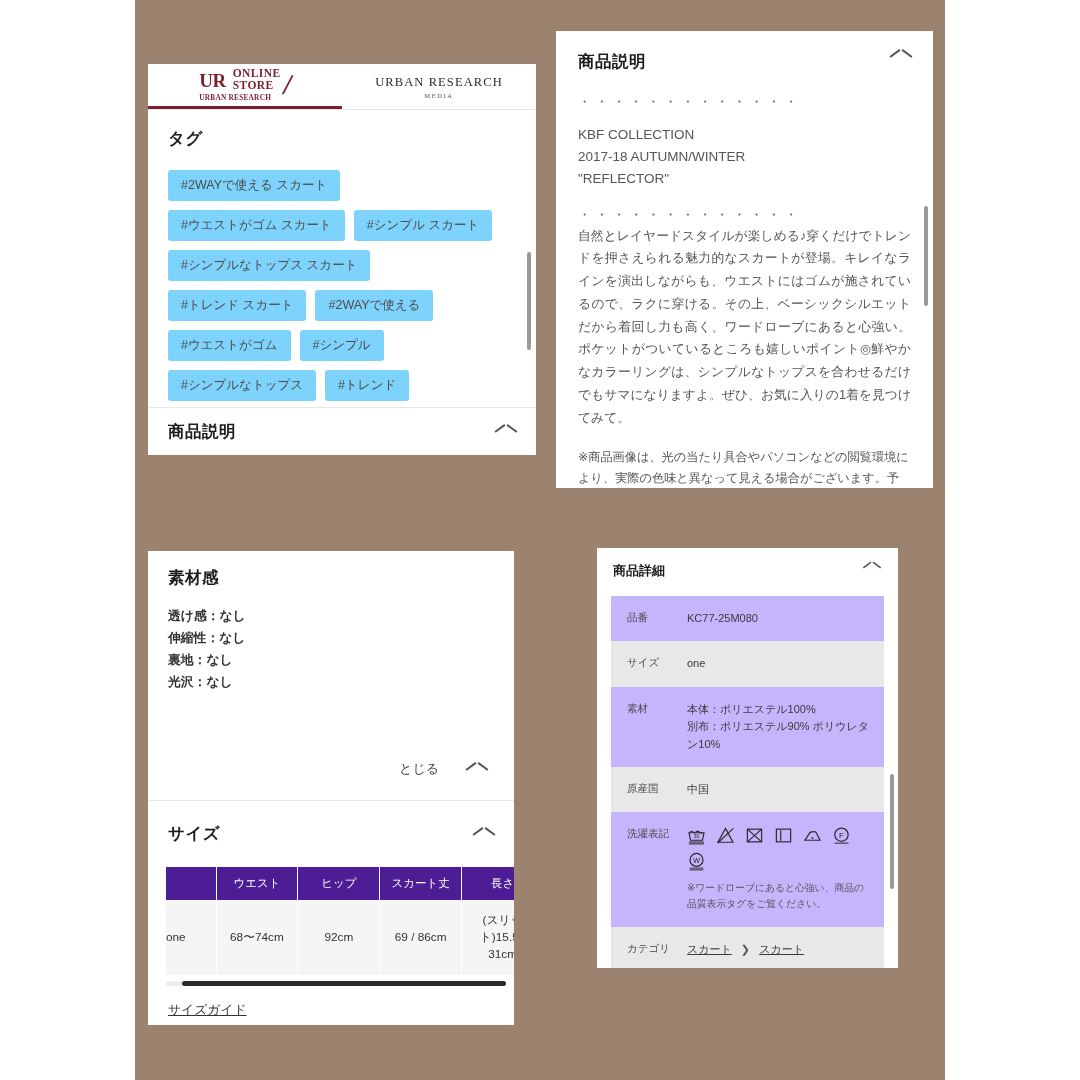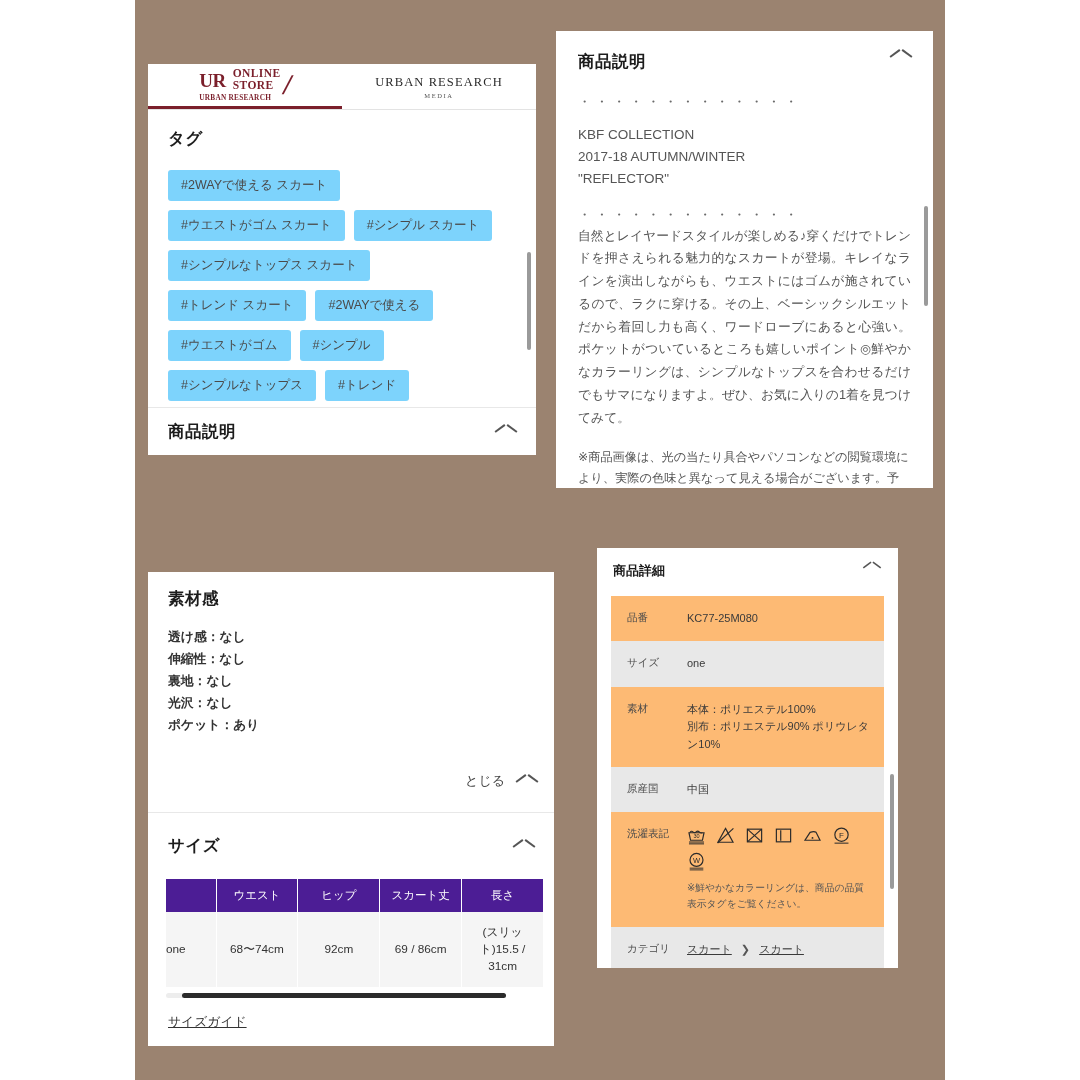--- a/index.html
+++ b/index.html
@@ -102,29 +102,29 @@
   .mono-line { color: #555; font-size: 13.5px; line-height: 1.62; }
   .desc-para {
     color: #555; font-size: 12.8px; line-height: 1.78; margin-top: 4px;
     text-align: justify;
   }
   .desc-note {
     color: #555; font-size: 12.2px; line-height: 1.72; margin-top: 18px;
   }
 
   
-  #panel-material { left: 148px; top: 572px; width: 406px; height: 474px; }
+  #panel-material { left: 148px; top: 551px; width: 366px; height: 474px; }
   .mat-head { padding: 16px 20px 0 20px; }
   .mat-list { padding: 16px 20px 0 20px; }
   .mat-list div {
     font-size: 12.8px; font-weight: bold; color: #333; line-height: 1.72;
   }
   .close-row {
-    display: flex; align-items: center; justify-content: flex-end; gap: 12px;
-    padding: 0 17px; margin-top: 36px;
+    display: flex; align-items: center; justify-content: flex-end; gap: 28px;
+    padding: 0 27px; margin-top: 67px;
   }
   .close-label { font-size: 13px; color: #444; }
   .divider { height: 1px; background: #e8e8e8; margin-top: 22px; }
 
   .size-head {
     padding: 22px 20px 0 20px; display:flex; align-items:center; justify-content: space-between;
   }
   .size-table-wrap { padding: 22px 0 0 18px; overflow: hidden; }
   table.sz { border-collapse: collapse; width: 378px; table-layout: fixed; }
   table.sz th {
@@ -153,21 +153,21 @@
   }
 
   
   #panel-detail { left: 597px; top: 548px; width: 301px; height: 420px; }
   .det-head {
     padding: 14px 16px 0 16px; display: flex; align-items: flex-start; justify-content: space-between;
   }
   .det-title { font-size: 13px; font-weight: bold; color: #1c1c1c; }
   .det-table { margin: 16px 14px 0 14px; }
   .det-row { display: flex; align-items: flex-start; padding: 14px 0 14px 0; }
-  .det-row.odd  { background: #fdba74; }
+  .det-row.odd  { background: #c4b5fd; }
   .det-row.even { background: #e8e8e8; }
   .det-key {
     width: 76px; flex: none; padding-left: 16px;
     font-size: 10.5px; color: #4a4a4a; line-height: 1.5;
   }
   .det-val { font-size: 11px; color: #3a3a3a; line-height: 1.58; padding-right: 12px; }
   .det-val a { color: #3a3a3a; text-decoration: underline; }
   .det-sub-note { font-size: 9.8px; color: #555; line-height: 1.65; margin-top: 9px; }
   .det-links { margin-top: 11px; }
   .det-links a { display: block; font-size: 10px; color: #3a3a3a; text-decoration: underline; margin-bottom: 7px; }
@@ -262,21 +262,20 @@
   <div class="card" id="panel-material">
     <div class="mat-head">
       <span class="section-title">素材感</span>
     </div>
 
     <div class="mat-list">
       <div>透け感：なし</div>
       <div>伸縮性：なし</div>
       <div>裏地：なし</div>
       <div>光沢：なし</div>
-      <div>ポケット：あり</div>
     </div>
 
     <div class="close-row">
       <span class="close-label">とじる</span>
       <span class="chevron-up"></span>
     </div>
 
     <div class="divider"></div>
 
     <div class="size-head">
@@ -400,21 +399,21 @@
             <span class="lic">
               <svg width="19" height="19" viewBox="0 0 24 24">
                 <circle cx="12" cy="10" r="8.2" fill="none" stroke="#2b2b2b" stroke-width="1.5"></circle>
                 <text x="12" y="14" font-size="9.5" text-anchor="middle" fill="#2b2b2b" font-family="Liberation Sans, sans-serif">W</text>
                 <rect x="3.4" y="19.8" width="17.2" height="1.2" fill="#2b2b2b"></rect>
                 <rect x="3.4" y="22" width="17.2" height="1.2" fill="#2b2b2b"></rect>
               </svg>
             </span>
           </div>
 
-          <div class="det-sub-note">※鮮やかなカラーリングは、商品の品質表示タグをご覧ください。</div>
+          <div class="det-sub-note">※ワードローブにあると心強い、商品の品質表示タグをご覧ください。</div>
 
         </div>
       </div>
 
       <div class="det-row even">
         <div class="det-key">カテゴリ</div>
         <div class="det-val">
           <a href="#">スカート</a>
           <span class="cat-sep">❯</span>
           <a href="#">スカート</a>

